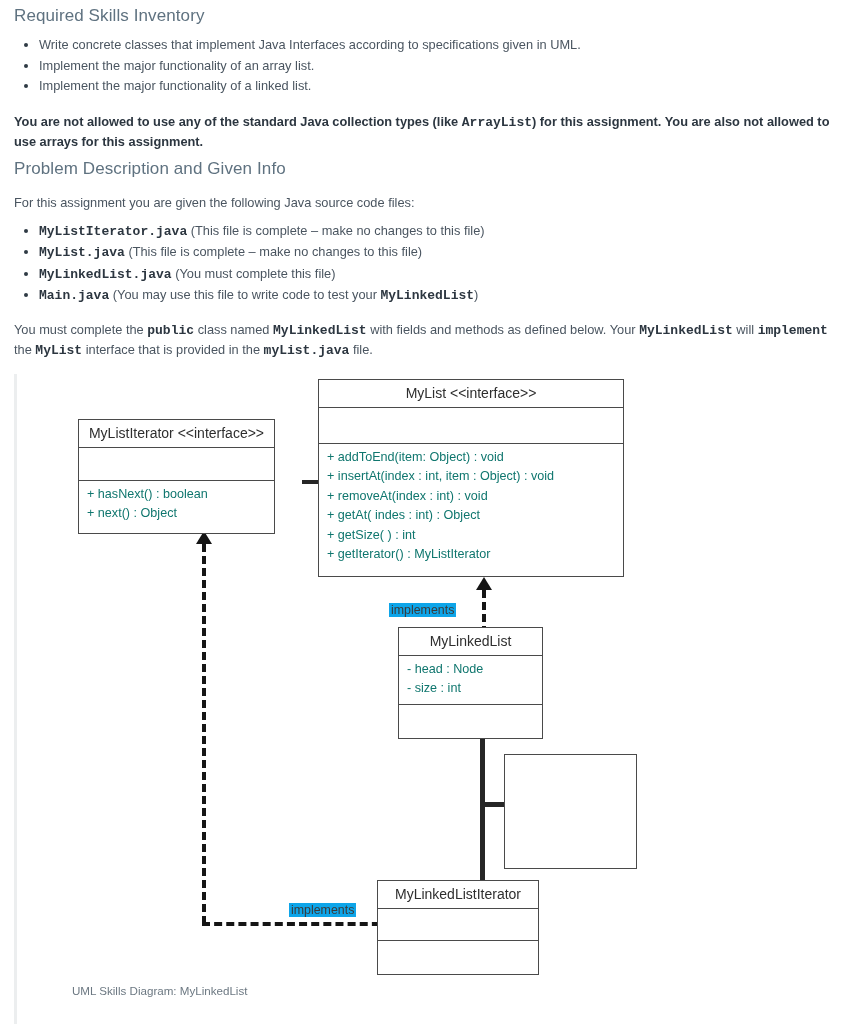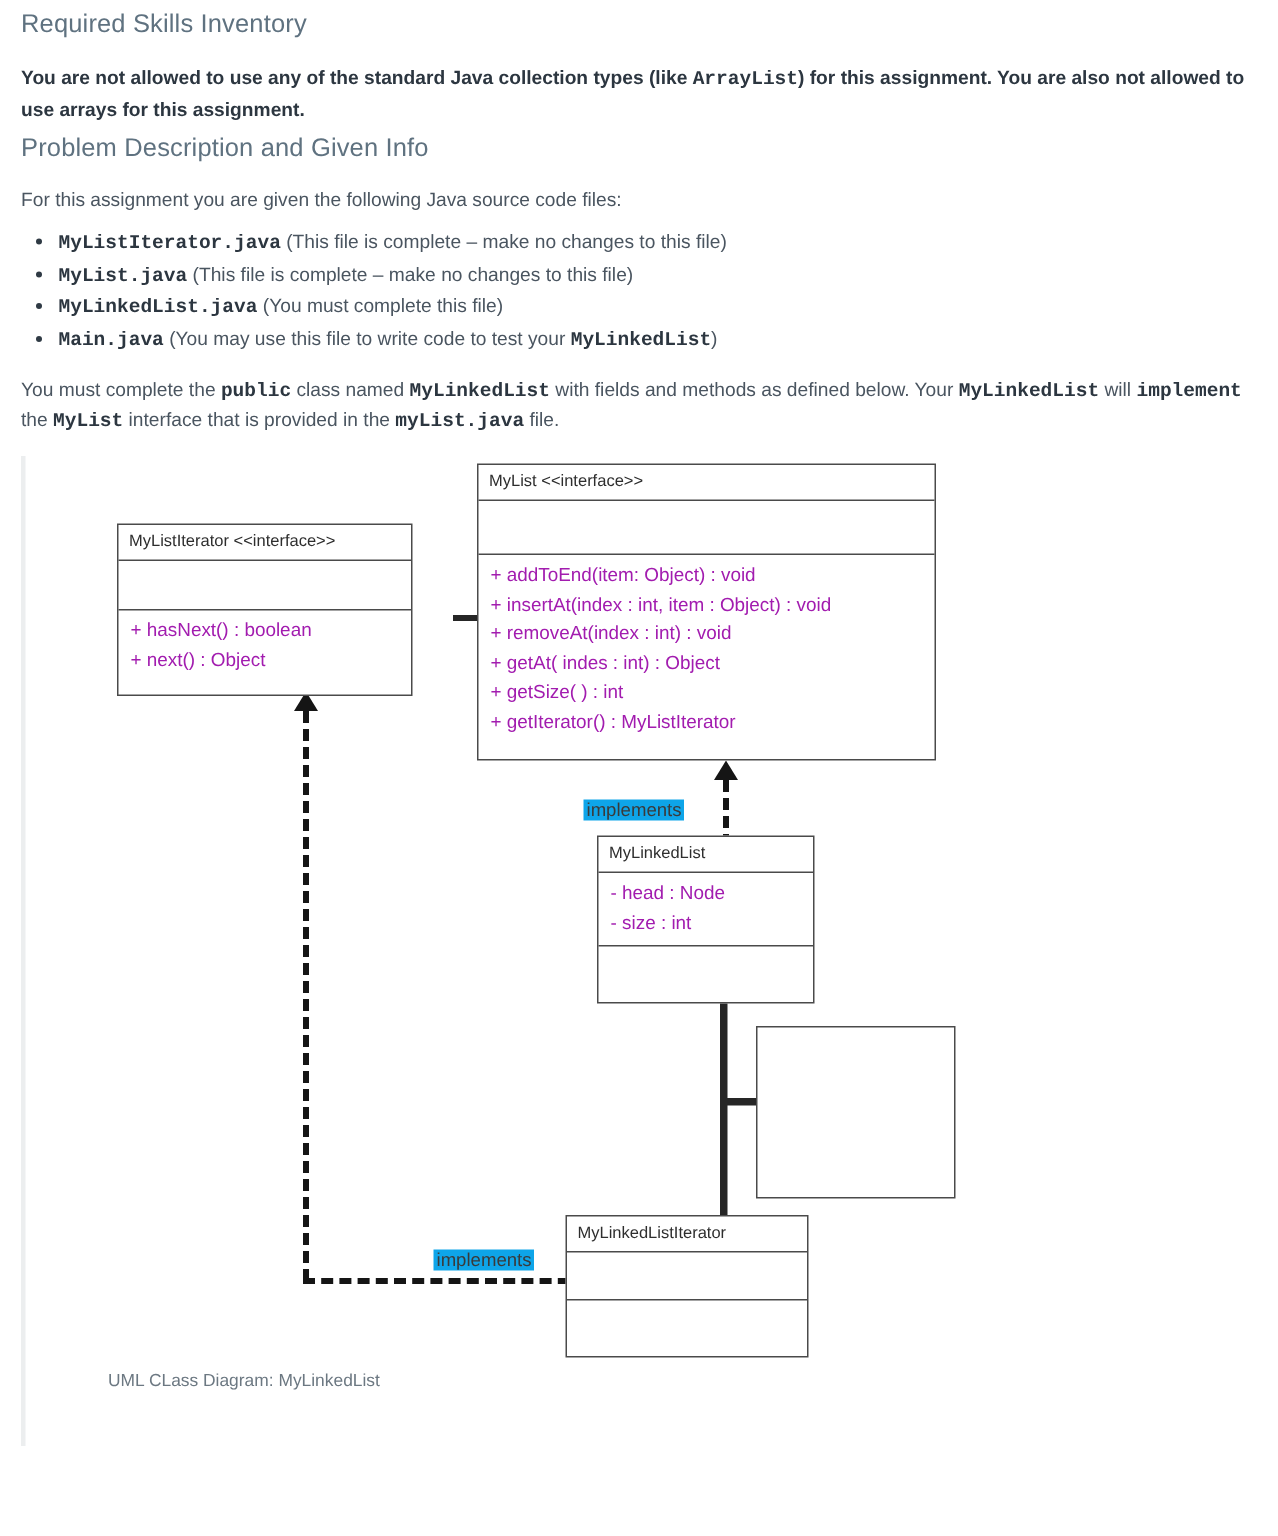--- a/index.html
+++ b/index.html
@@ -88,28 +88,28 @@
     border: 1.6px solid #4a4a4a;
     z-index: 3;
   }
   .uml-row {
     box-sizing: border-box;
     border-bottom: 1.6px solid #4a4a4a;
     padding: 3px 7px;
   }
   .uml-row:last-child { border-bottom: none; }
   .uml-title {
-    text-align: left;
-    font-size: 11px;
+    text-align: center;
+    font-size: 14px;
     color: #2e2e2e;
     padding: 5px 7px 6px 7px;
   }
   .uml-members {
     font-size: 12.6px;
-    color: #a21caf;
+    color: #0f766e;
     line-height: 19.5px;
     padding: 4px 8px 5px 8px;
   }
   .uml-empty { }
 
   .conn {
     position: absolute;
     background: #262626;
     z-index: 1;
   }
@@ -148,20 +148,25 @@
     z-index: 4;
   }
 </style>
 </head>
 <body>
 
 <div class="page">
 
   <h2 class="section-heading" id="heading-skills">Required Skills Inventory</h2>
 
+  <ul class="doc-list">
+    <li>Write concrete classes that implement Java Interfaces according to specifications given in UML.</li>
+    <li>Implement the major functionality of an array list.</li>
+    <li>Implement the major functionality of a linked list.</li>
+  </ul>
 
   <p class="warning-text"><span>You are not allowed to use any of the standard Java collection types (like </span><span class="mono-b">ArrayList</span><span>) for this assignment. You are also not allowed to use arrays for this assignment.</span></p>
 
   <h2 class="section-heading" id="heading-problem">Problem Description and Given Info</h2>
 
   <p class="body-text">For this assignment you are given the following Java source code files:</p>
 
   <ul class="doc-list">
     <li><span class="mono-b">MyListIterator.java</span><span> (This file is complete – make no changes to this file)</span></li>
     <li><span class="mono-b">MyList.java</span><span> (This file is complete – make no changes to this file)</span></li>
@@ -224,18 +229,18 @@
       <div class="uml-box" style="left:490px; top:380px; width:133px; height:115px;">
         <div class="uml-row uml-empty" style="height:29px;"></div>
       </div>
 
       <div class="uml-box" style="left:363px; top:506px; width:162px; height:95px;">
         <div class="uml-row uml-title">MyLinkedListIterator</div>
         <div class="uml-row uml-empty" style="height:32px;"></div>
         <div class="uml-row uml-empty" style="height:31px;"></div>
       </div>
 
-      <span class="caption" style="left:58px; top:610px;">UML CLass Diagram: MyLinkedList</span>
+      <span class="caption" style="left:58px; top:610px;">UML Skills Diagram: MyLinkedList</span>
 
     </div>
   </div>
 
 </div>
 
 </body></html>

